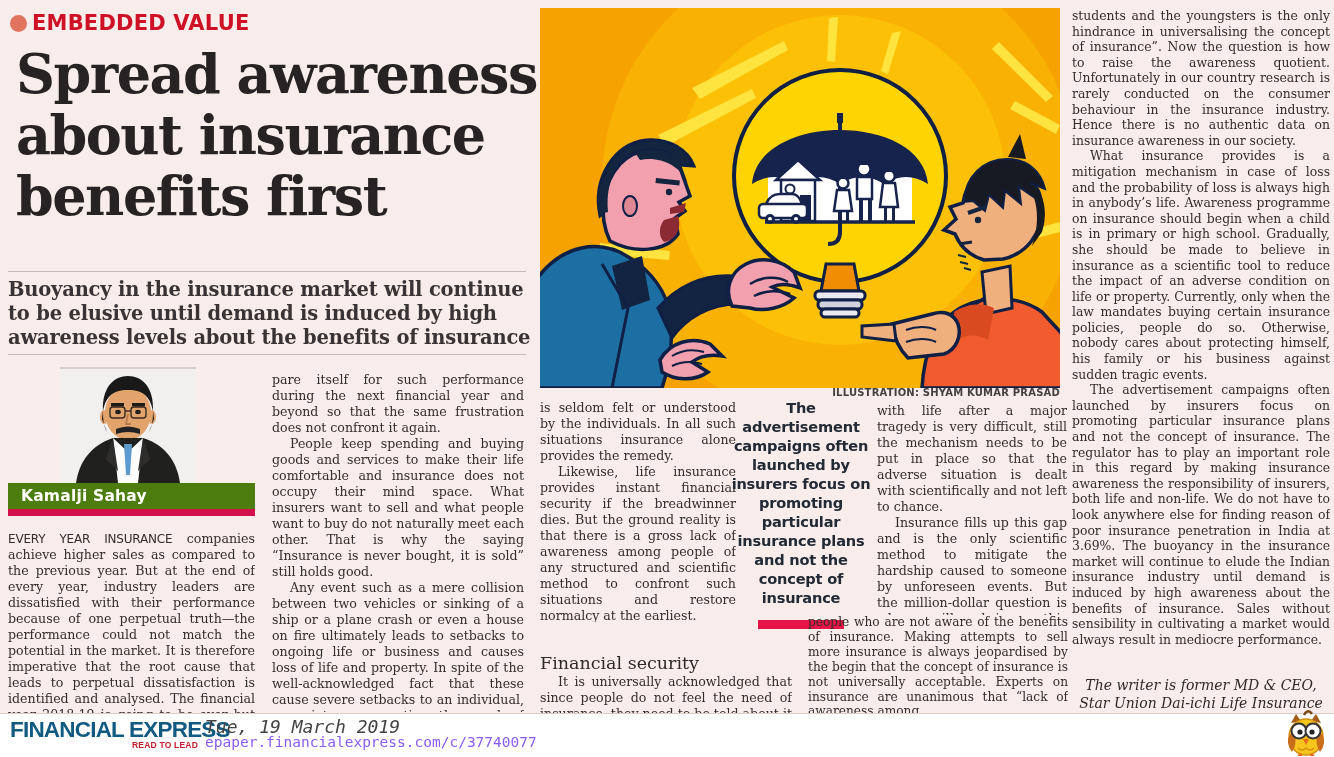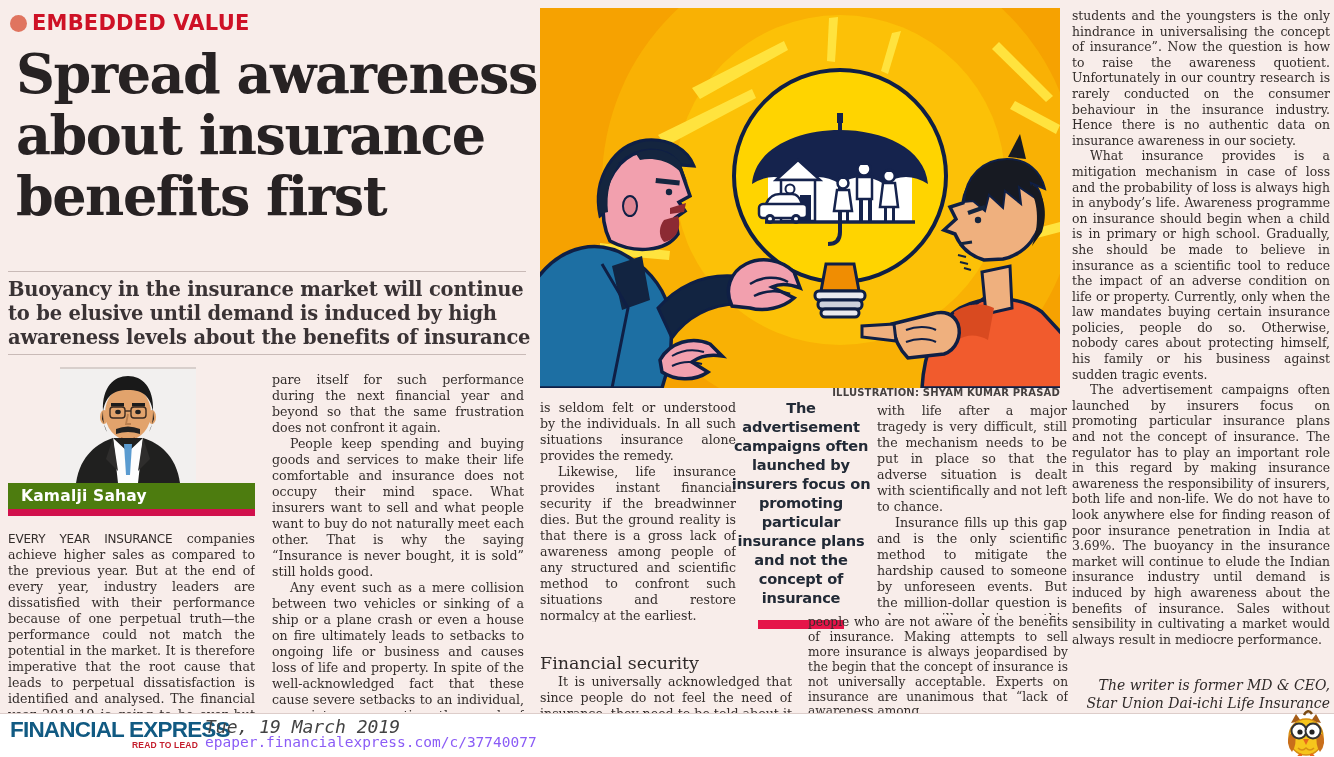--- a/index.html
+++ b/index.html
@@ -245,21 +245,21 @@
   </div>
   <div class="body-text abs" style="left:808px;top:615px;width:260px;height:98px;overflow:hidden;font-size:12.2px;line-height:14.9px;">
     <p>people who are not aware of the benefits of insurance. Making attempts to sell more insurance is always jeopardised by the begin that the concept of insurance is not universally acceptable. Experts on insurance are unanimous that “lack of awareness among</p>
   </div>
 
   <div class="body-text abs" style="left:1072px;top:8px;width:258px;height:664px;overflow:hidden;font-size:12.4px;line-height:15.6px;">
     <p>students and the youngsters is the only hindrance in universalising the concept of insurance”. Now the question is how to raise the awareness quotient. Unfortunately in our country research is rarely conducted on the consumer behaviour in the insurance industry. Hence there is no authentic data on insurance awareness in our society.</p>
     <p class="ind">What insurance provides is a mitigation mechanism in case of loss and the probability of loss is always high in anybody’s life. Awareness programme on insurance should begin when a child is in primary or high school. Gradually, she should be made to believe in insurance as a scientific tool to reduce the impact of an adverse condition on life or property. Currently, only when the law mandates buying certain insurance policies, people do so. Otherwise, nobody cares about protecting himself, his family or his business against sudden tragic events.</p>
     <p class="ind gap">The advertisement campaigns often launched by insurers focus on promoting particular insurance plans and not the concept of insurance. The regulator has to play an important role in this regard by making insurance awareness the responsibility of insurers, both life and non-life. We do not have to look anywhere else for finding reason of poor insurance penetration in India at 3.69%. The buoyancy in the insurance market will continue to elude the Indian insurance industry until demand is induced by high awareness about the benefits of insurance. Sales without sensibility in cultivating a market would always result in mediocre performance.</p>
   </div>
-  <div class="tagline abs" style="left:1072px;top:676px;width:258px;">
+  <div class="tagline abs" style="left:1072px;top:676px;width:258px;text-align:center;">
     <div>The writer is former MD &amp; CEO,</div>
     <div>Star Union Dai-ichi Life Insurance</div>
   </div>
 
   <div class="footer abs">
     <div class="fe-logo">FINANCIAL EXPRESS</div>
     <div class="fe-tag">READ TO LEAD</div>
     <div class="fe-date">Tue, 19 March 2019</div>
     <div class="fe-url">epaper.financialexpress.com/c/37740077</div>
   </div>

